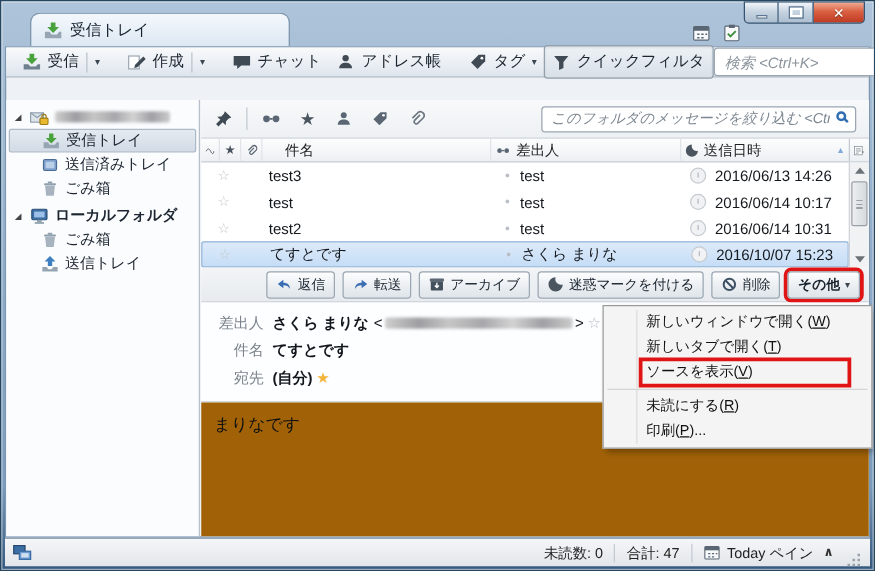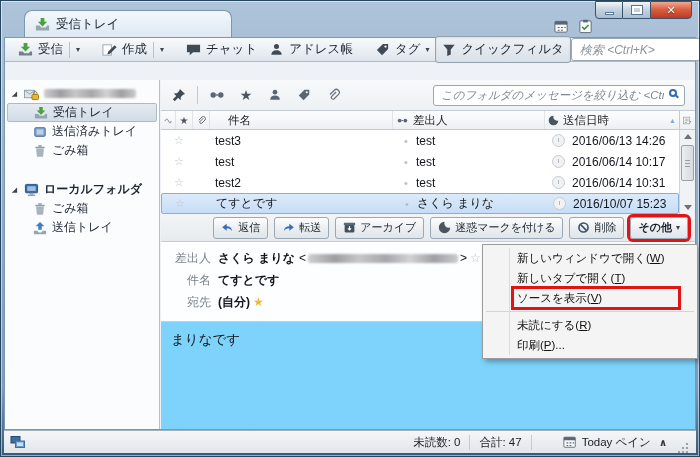--- a/index.html
+++ b/index.html
@@ -124,40 +124,40 @@
 
   .msgheader { position:absolute; top:162px; left:0; right:0; height:80px;
     background:#fdfeff; border-bottom:1px solid #c9cfd6; padding:8px 0 0 6px; font-size:12px; }
   .mh-row { display:flex; align-items:center; line-height:16px; margin-bottom:6px; }
   .mh-label { width:44px; text-align:right; color:#7a828b; margin-right:7px; flex:none; }
   .mh-value { color:#10161c; font-weight:bold; white-space:nowrap; }
   .mh-plain { color:#10161c; }
   .mh-star-empty { color:#b9bec4; font-size:12px; margin-left:3px; }
   .mh-star-gold { color:#f4b53f; font-size:12px; margin-left:3px; }
 
-  .msgbody { position:absolute; top:242px; left:0; right:0; bottom:0; background:#7dd3fc;
+  .msgbody { position:absolute; top:242px; left:0; right:0; bottom:0; background:#a16207;
     padding:9px 10px; font-size:13.5px; color:#111; }
 
   
   .contextmenu { position:absolute; left:481px; top:243px; width:216px; z-index:50;
     background:#f4f4f4; border:1px solid #9b9b9b; box-shadow:3px 3px 5px rgba(0,0,0,.3); padding:3px 0; }
   .contextmenu::before { content:""; position:absolute; left:26px; top:3px; bottom:3px; width:1px; background:#dcdcdc; }
   .cm-item { position:relative; height:20px; line-height:20px; padding-left:34px;
     font-size:11.5px; color:#111; white-space:nowrap; }
   .cm-sep { height:1px; background:#d4d4d4; margin:3px 3px; }
   .cm-redbox { position:absolute; left:28px; right:16px; top:-2px; bottom:-2px;
     border:3px solid #e01414; pointer-events:none; }
 
   
   .statusbar { position:absolute; left:3px; right:3px; bottom:3px; height:23px;
     background:linear-gradient(180deg,#f5f6f8,#e2e6ea); border-top:1px solid #9fb0bf;
     display:flex; align-items:center; padding:0 6px; font-size:11.5px; color:#222; }
   .sb-right { margin-left:auto; display:flex; align-items:center; gap:9px; }
   .st-sep { width:1px; height:15px; background:#c3cad1; }
-  .today-toggle { display:flex; align-items:center; gap:5px;margin-left:22px; }
+  .today-toggle { display:flex; align-items:center; gap:5px; }
   .chev { font-size:10px; font-weight:bold; color:#333; margin-left:3px; }
   .grip { width:2px; height:2px; background:#98a2ab; margin:8px 2px 0 10px;
     box-shadow:-4px 4px 0 #98a2ab,0 4px 0 #98a2ab,-8px 8px 0 #98a2ab,-4px 8px 0 #98a2ab,0 8px 0 #98a2ab;
     align-self:flex-start; }
   u { text-underline-offset:1px; }
   svg { display:block; }
 </style>
 </head>
 <body>
 
@@ -306,21 +306,21 @@
       <div class="frow child">
         <span>
             <svg width="14" height="14" viewBox="0 0 16 16">
               <path fill="#a7b4c0" d="M3.5 5h9l-1 9.5h-7z"></path>
               <rect x="2.5" y="3" width="11" height="1.8" rx="0.9" fill="#8fa0ae"></rect>
               <rect x="6" y="1.4" width="4" height="1.8" fill="#8fa0ae"></rect>
             </svg>
           </span>
         <span class="flabel">ごみ箱</span>
       </div>
-      <div class="frow" style="margin-top:20px">
+      <div class="frow" style="margin-top:3px">
         <span class="twisty">◢</span>
         <span>
             <svg width="15" height="14" viewBox="0 0 16 15">
               <rect x="1.5" y="1.5" width="13" height="9" rx="1" fill="#3b6ea5" stroke="#2a4f78"></rect>
               <rect x="3.5" y="3.5" width="9" height="5" fill="#9cc0e8"></rect>
               <rect x="6" y="10.5" width="4" height="2" fill="#8fa0ae"></rect>
               <rect x="4" y="12.5" width="8" height="1.5" fill="#8fa0ae"></rect>
             </svg>
           </span>
         <span class="flabel bold">ローカルフォルダ</span>

